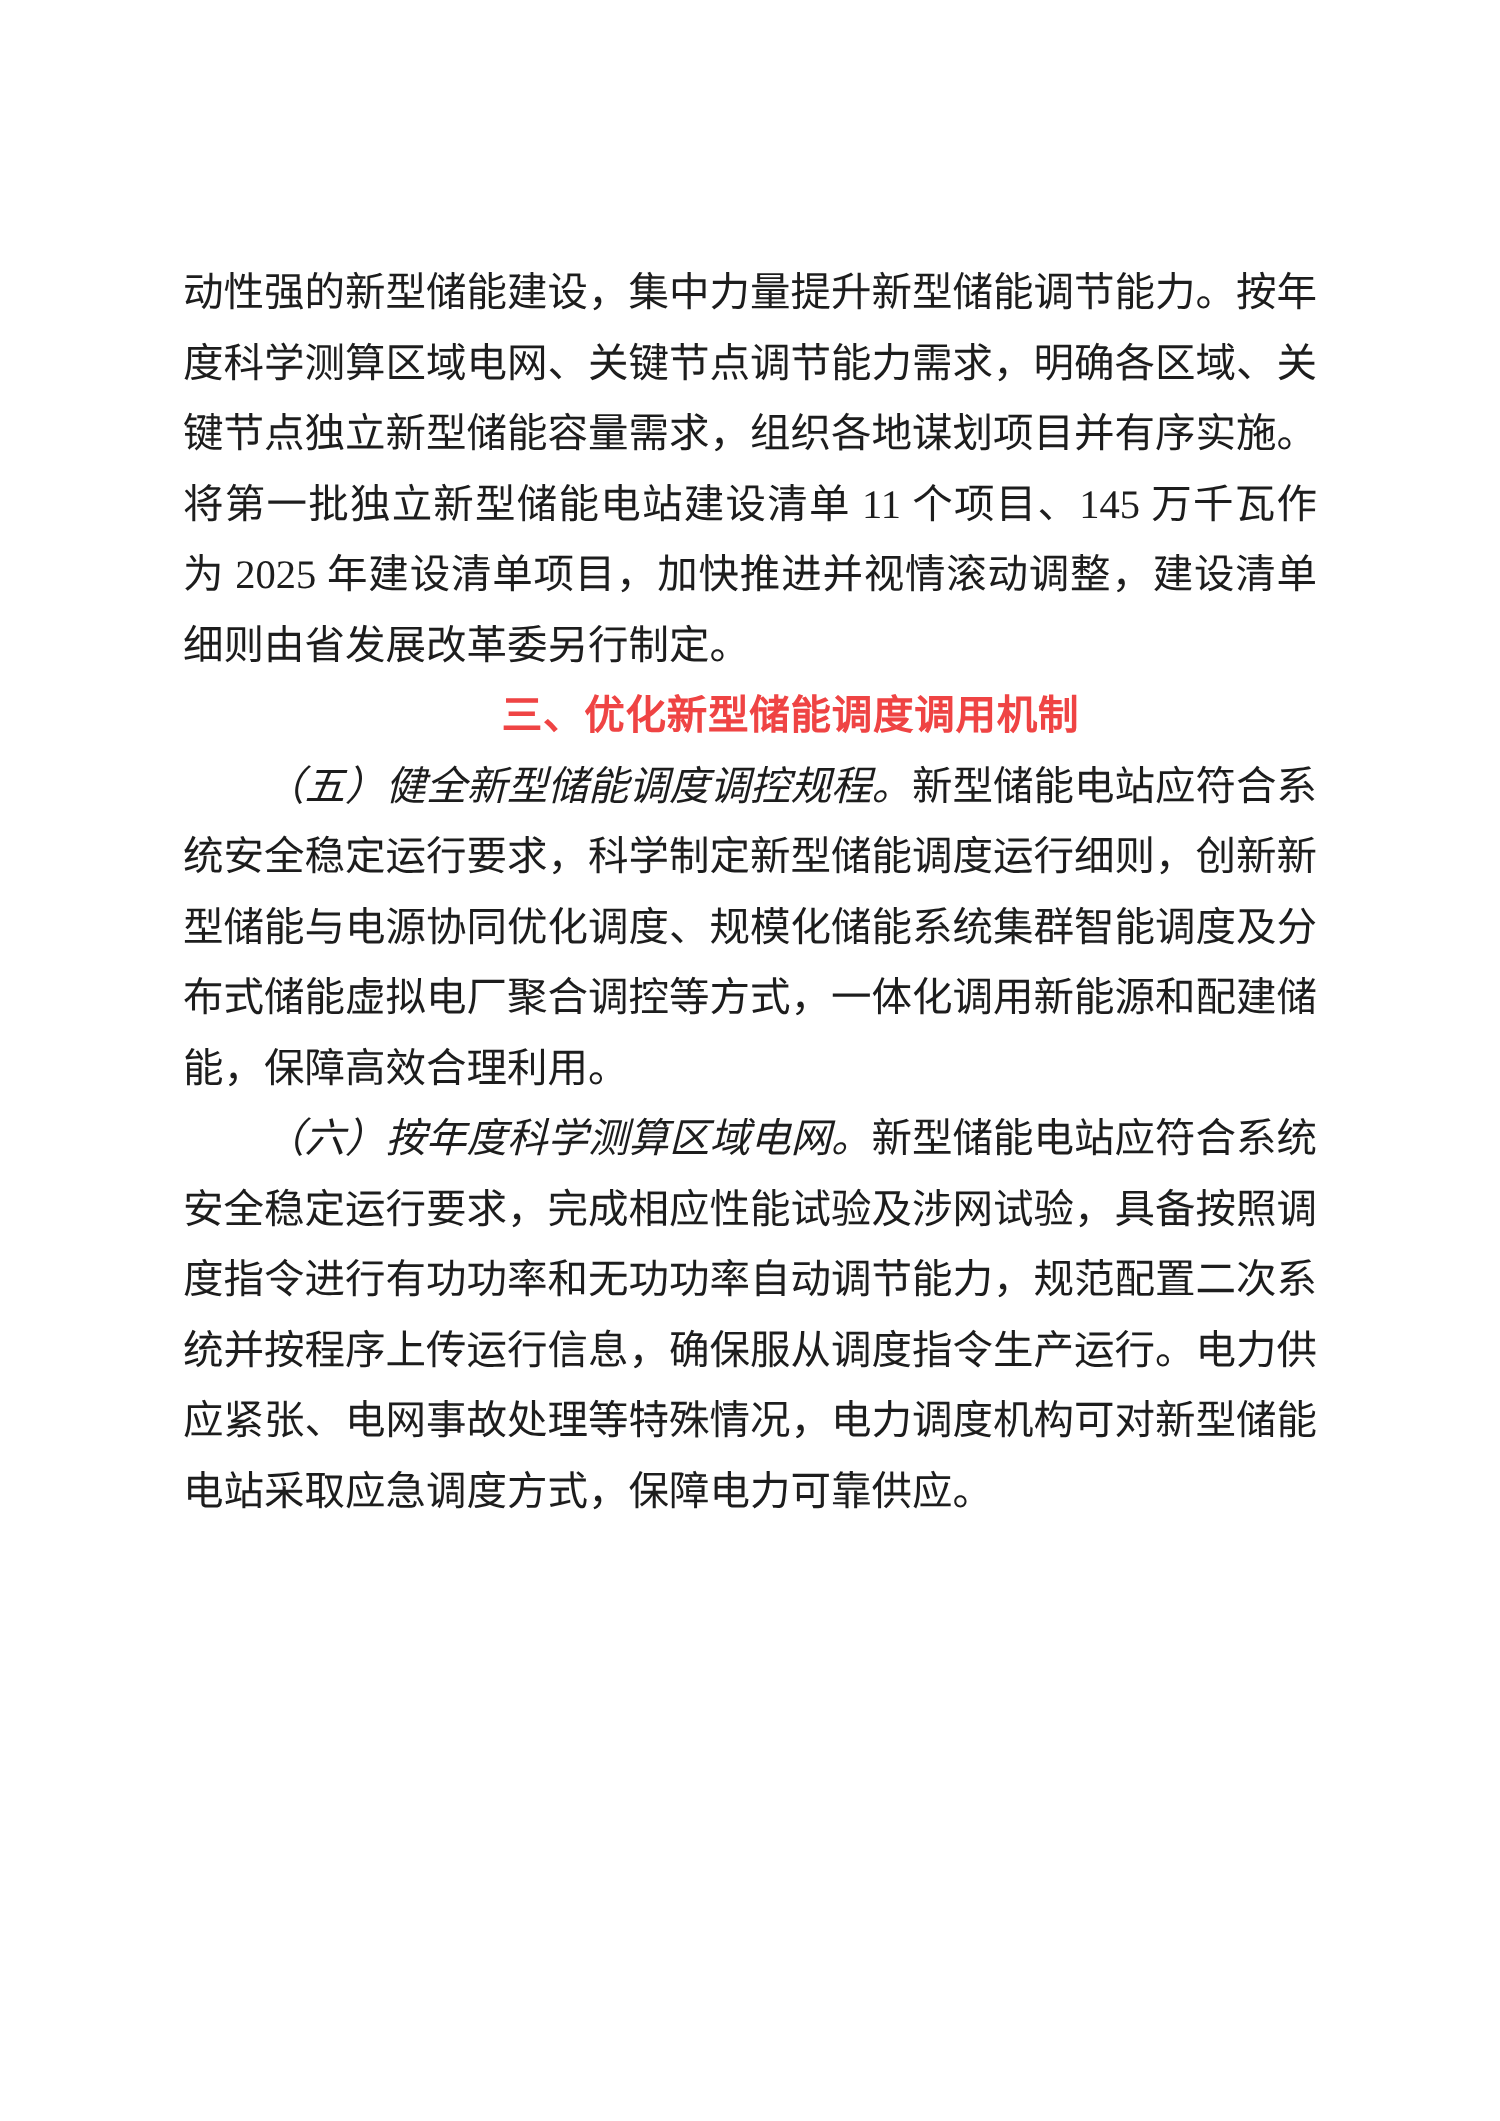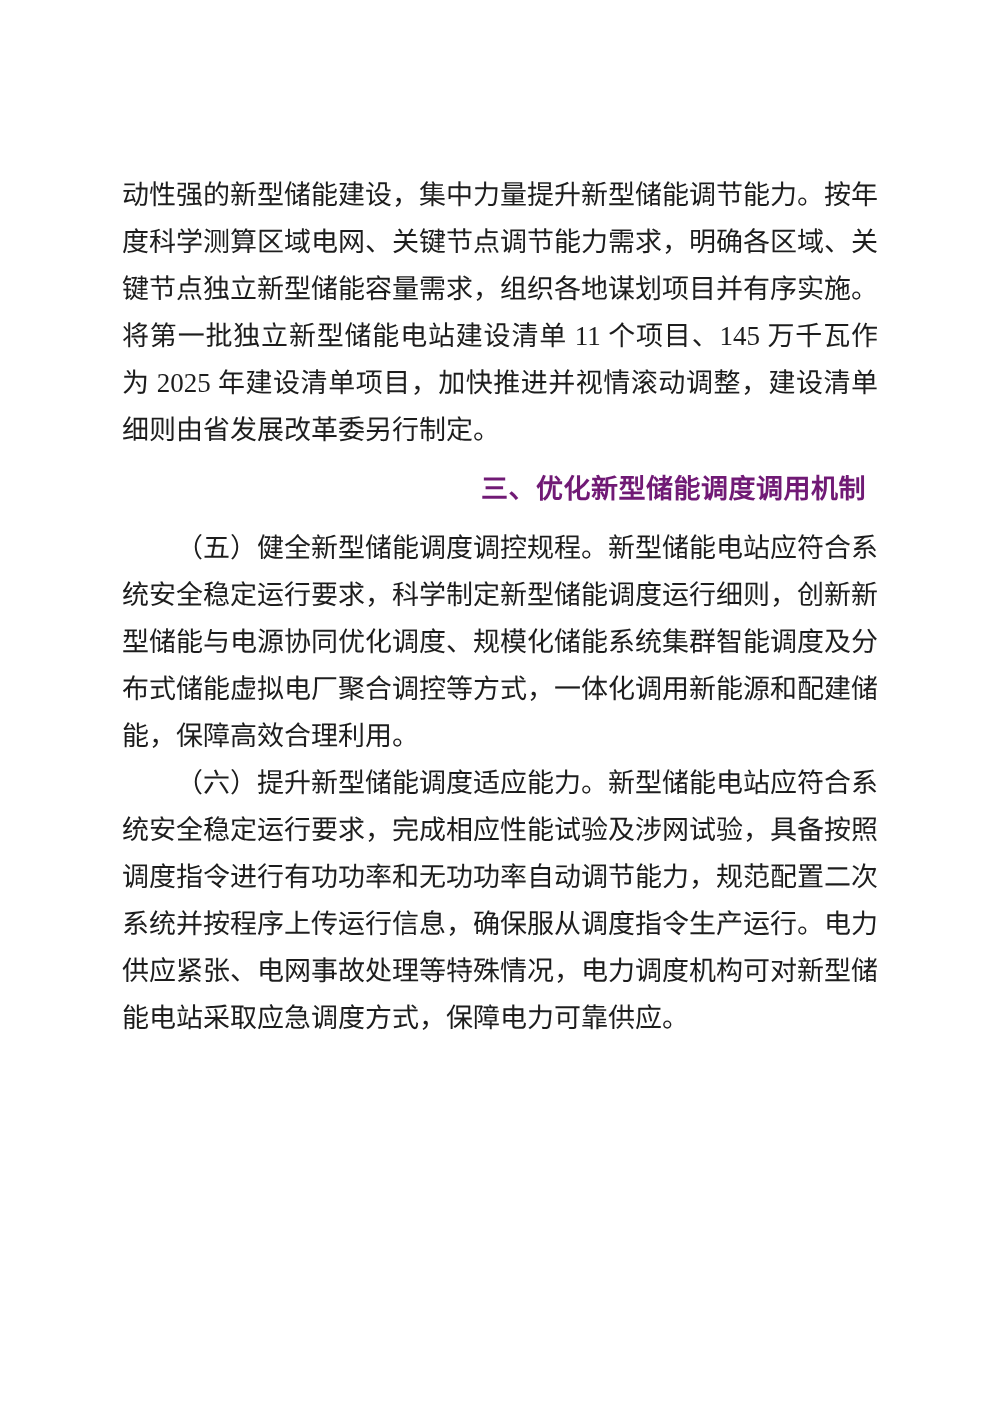--- a/index.html
+++ b/index.html
@@ -27,44 +27,45 @@
     text-justify: inter-character;
   }
   .para {
     margin: 0;
     text-indent: 2em;
   }
   .para.continuation {
     text-indent: 0;
   }
   .section-heading {
-    margin: 12px;
+    margin: 0;
     text-indent: 2em;
     font-family: "Liberation Sans", "DejaVu Sans", sans-serif;
     font-weight: 700;
     font-size: 27px;
     line-height: 47px;
-    color: #701a75;
-    text-align: right;
+    color: #ef4444;
+    text-align: center;
     letter-spacing: 0.5px;
   }
   
   .item-lead {
+    font-style: italic;
   }
 </style>
 </head>
 <body>
 
 <div class="page">
   <div class="doc-body">
 
     <p class="para continuation">动性强的新型储能建设，集中力量提升新型储能调节能力。按年度科学测算区域电网、关键节点调节能力需求，明确各区域、关键节点独立新型储能容量需求，组织各地谋划项目并有序实施。将第一批独立新型储能电站建设清单 11 个项目、145 万千瓦作为 2025 年建设清单项目，加快推进并视情滚动调整，建设清单细则由省发展改革委另行制定。</p>
 
     <h2 class="section-heading">三、优化新型储能调度调用机制</h2>
 
     <p class="para"><span class="item-lead">（五）健全新型储能调度调控规程。</span><span>新型储能电站应符合系统安全稳定运行要求，科学制定新型储能调度运行细则，创新新型储能与电源协同优化调度、规模化储能系统集群智能调度及分布式储能虚拟电厂聚合调控等方式，一体化调用新能源和配建储能，保障高效合理利用。</span></p>
 
-    <p class="para"><span class="item-lead">（六）提升新型储能调度适应能力。</span><span>新型储能电站应符合系统安全稳定运行要求，完成相应性能试验及涉网试验，具备按照调度指令进行有功功率和无功功率自动调节能力，规范配置二次系统并按程序上传运行信息，确保服从调度指令生产运行。电力供应紧张、电网事故处理等特殊情况，电力调度机构可对新型储能电站采取应急调度方式，保障电力可靠供应。</span></p>
+    <p class="para"><span class="item-lead">（六）按年度科学测算区域电网。</span><span>新型储能电站应符合系统安全稳定运行要求，完成相应性能试验及涉网试验，具备按照调度指令进行有功功率和无功功率自动调节能力，规范配置二次系统并按程序上传运行信息，确保服从调度指令生产运行。电力供应紧张、电网事故处理等特殊情况，电力调度机构可对新型储能电站采取应急调度方式，保障电力可靠供应。</span></p>
 
 
 
   </div>
 </div>
 
 </body></html>

